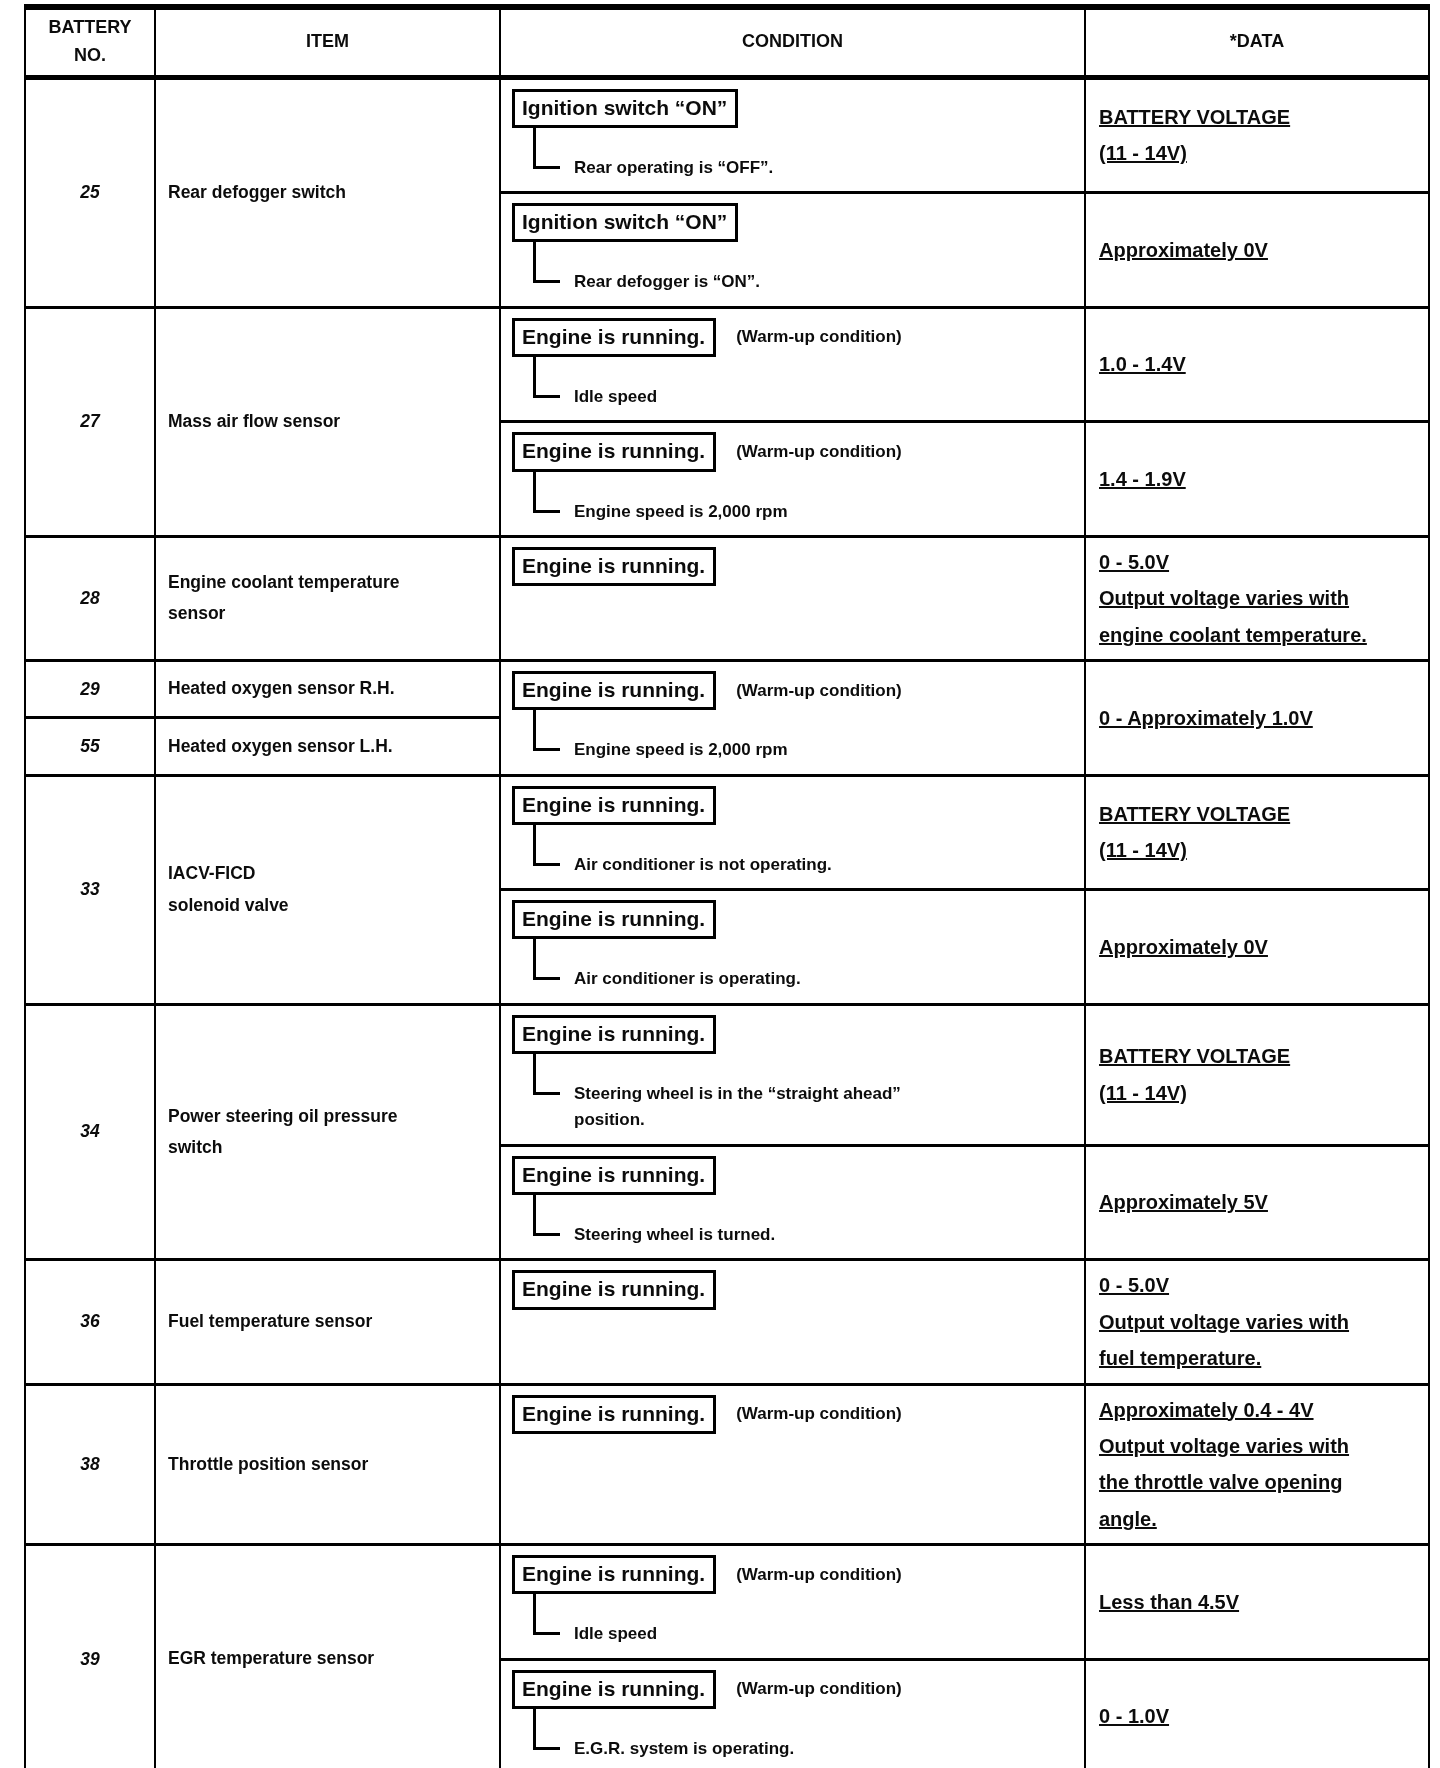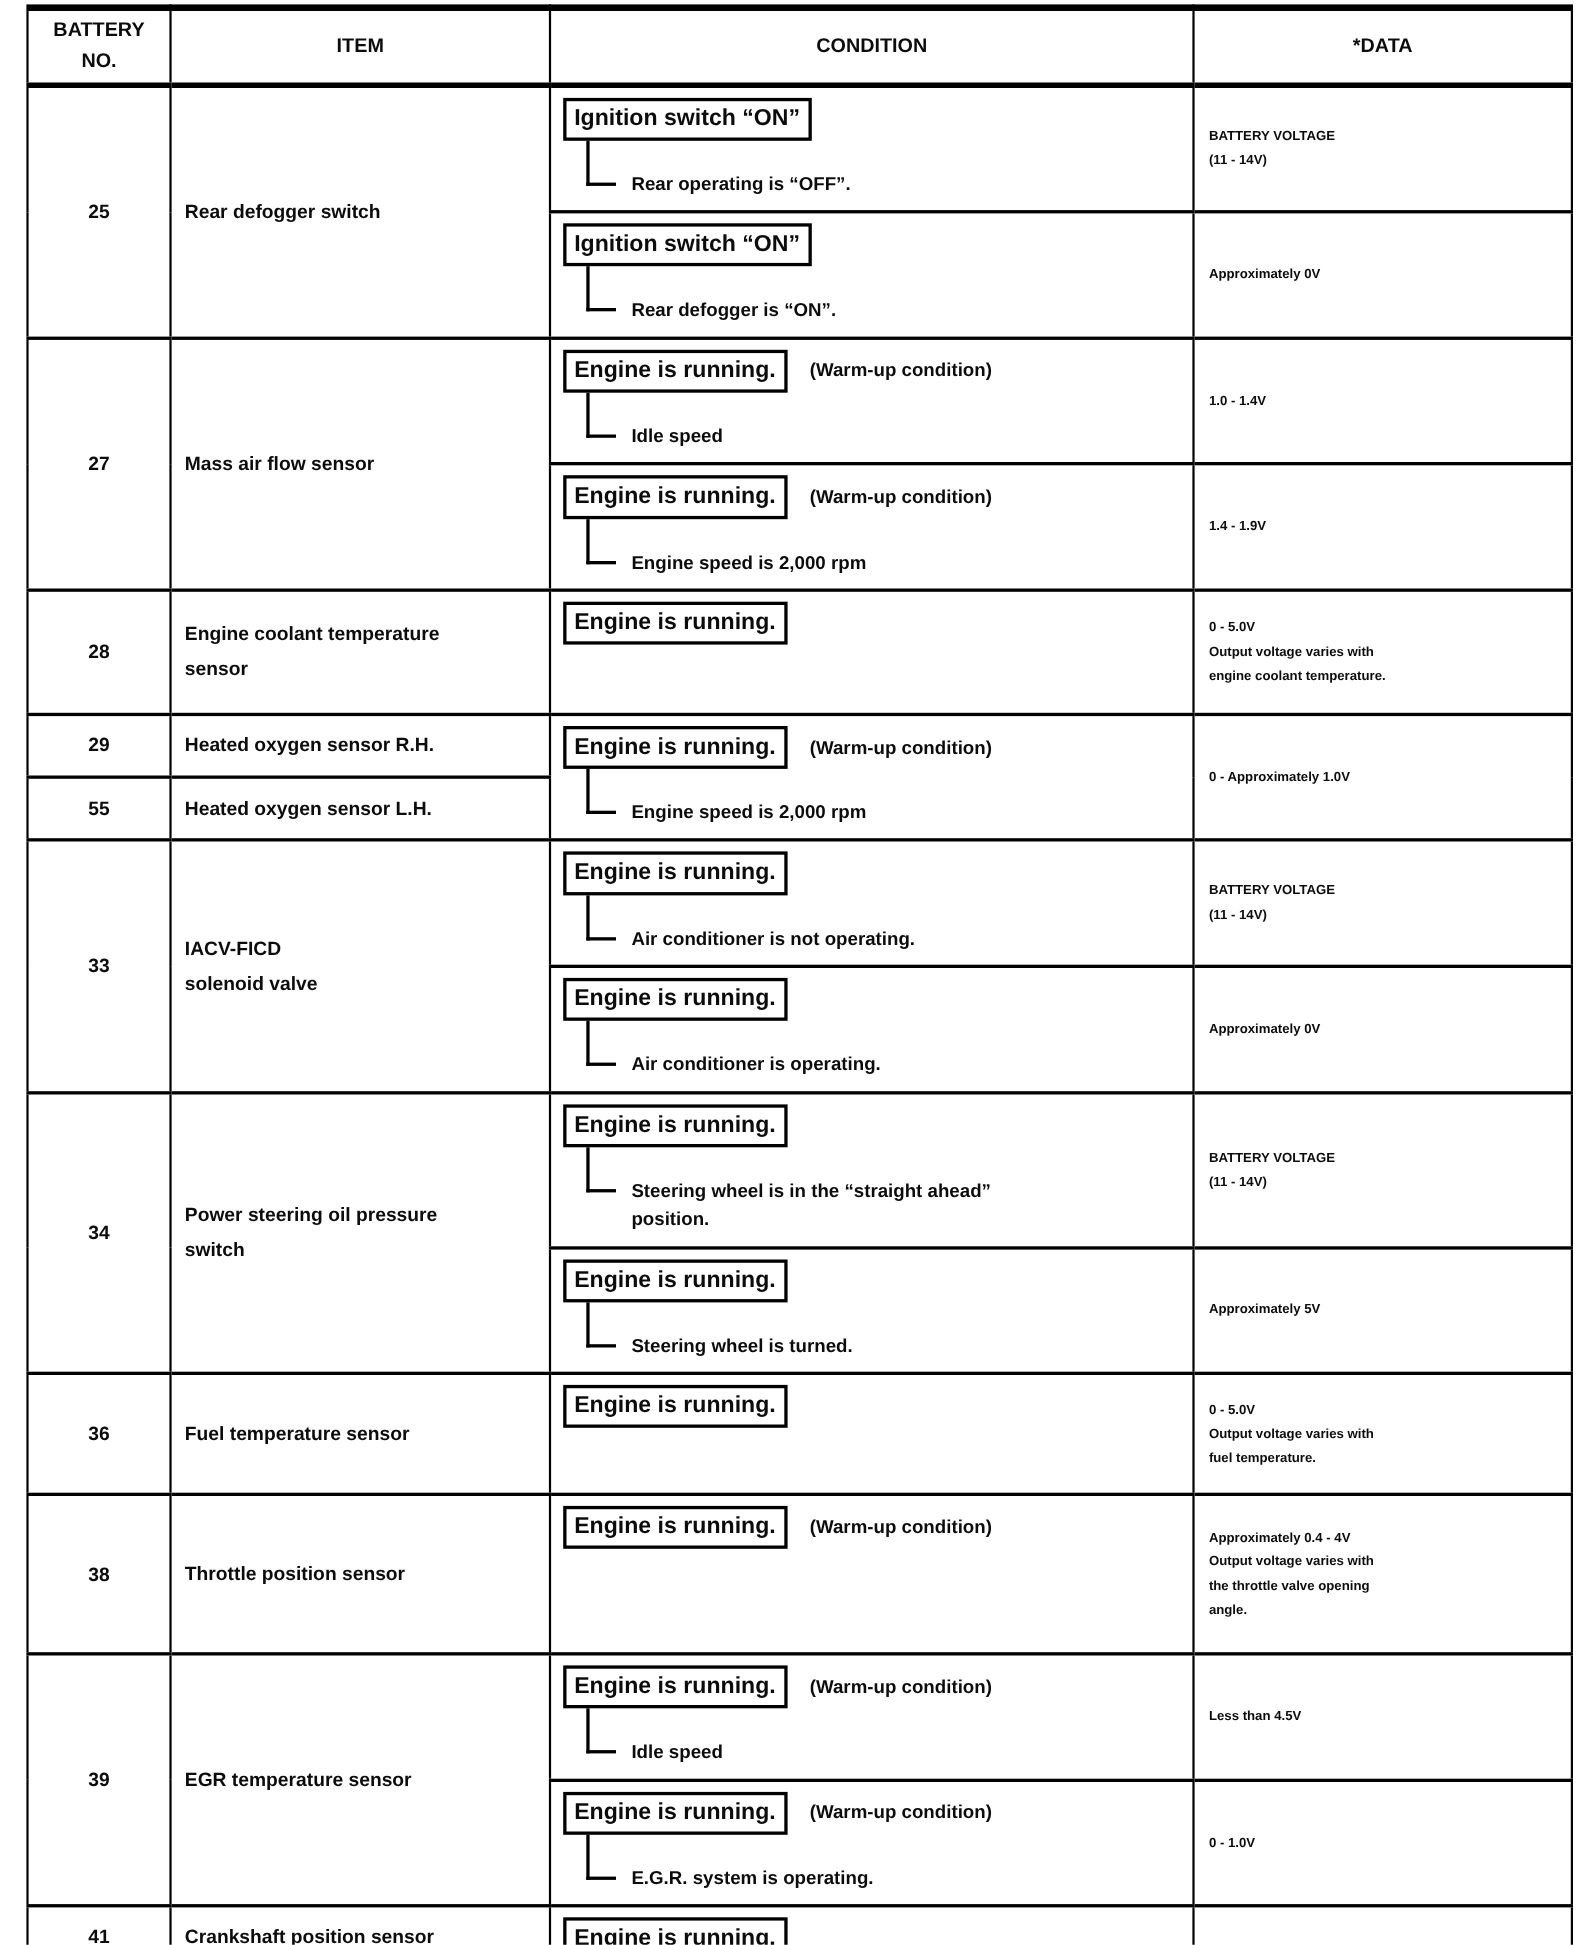--- a/index.html
+++ b/index.html
@@ -38,25 +38,25 @@
   }
   thead th {
     border-bottom-width: 5px;
     font-size: 18px;
     font-weight: bold;
     text-align: center;
     height: 70px;
     line-height: 1.55;
   }
   .t-cell { text-align: center; font-size: 17.5px; }
-  .t-num { line-height: 1.9; }
+  .t-num { line-height: 1.9; font-style: italic; }
   .i-cell { padding: 6px 6px 6px 12px; font-size: 17.5px; }
   .i-line { line-height: 1.8; }
   .c-cell { vertical-align: top; padding: 9px 8px 8px 11px; font-size: 17px; }
-  .d-cell { padding: 6px 8px 6px 13px; font-size: 12px; }
+  .d-cell { padding: 6px 8px 6px 13px; font-size: 20px; text-decoration: underline; }
   .d-line { line-height: 1.82; }
 
   .cond-top { display: flex; align-items: center; }
   .cond-box {
     display: inline-block;
     border: 3px solid #000;
     padding: 3px 8px 4px 7px;
     font-size: 21px;
     line-height: 1.25;
     white-space: nowrap;

